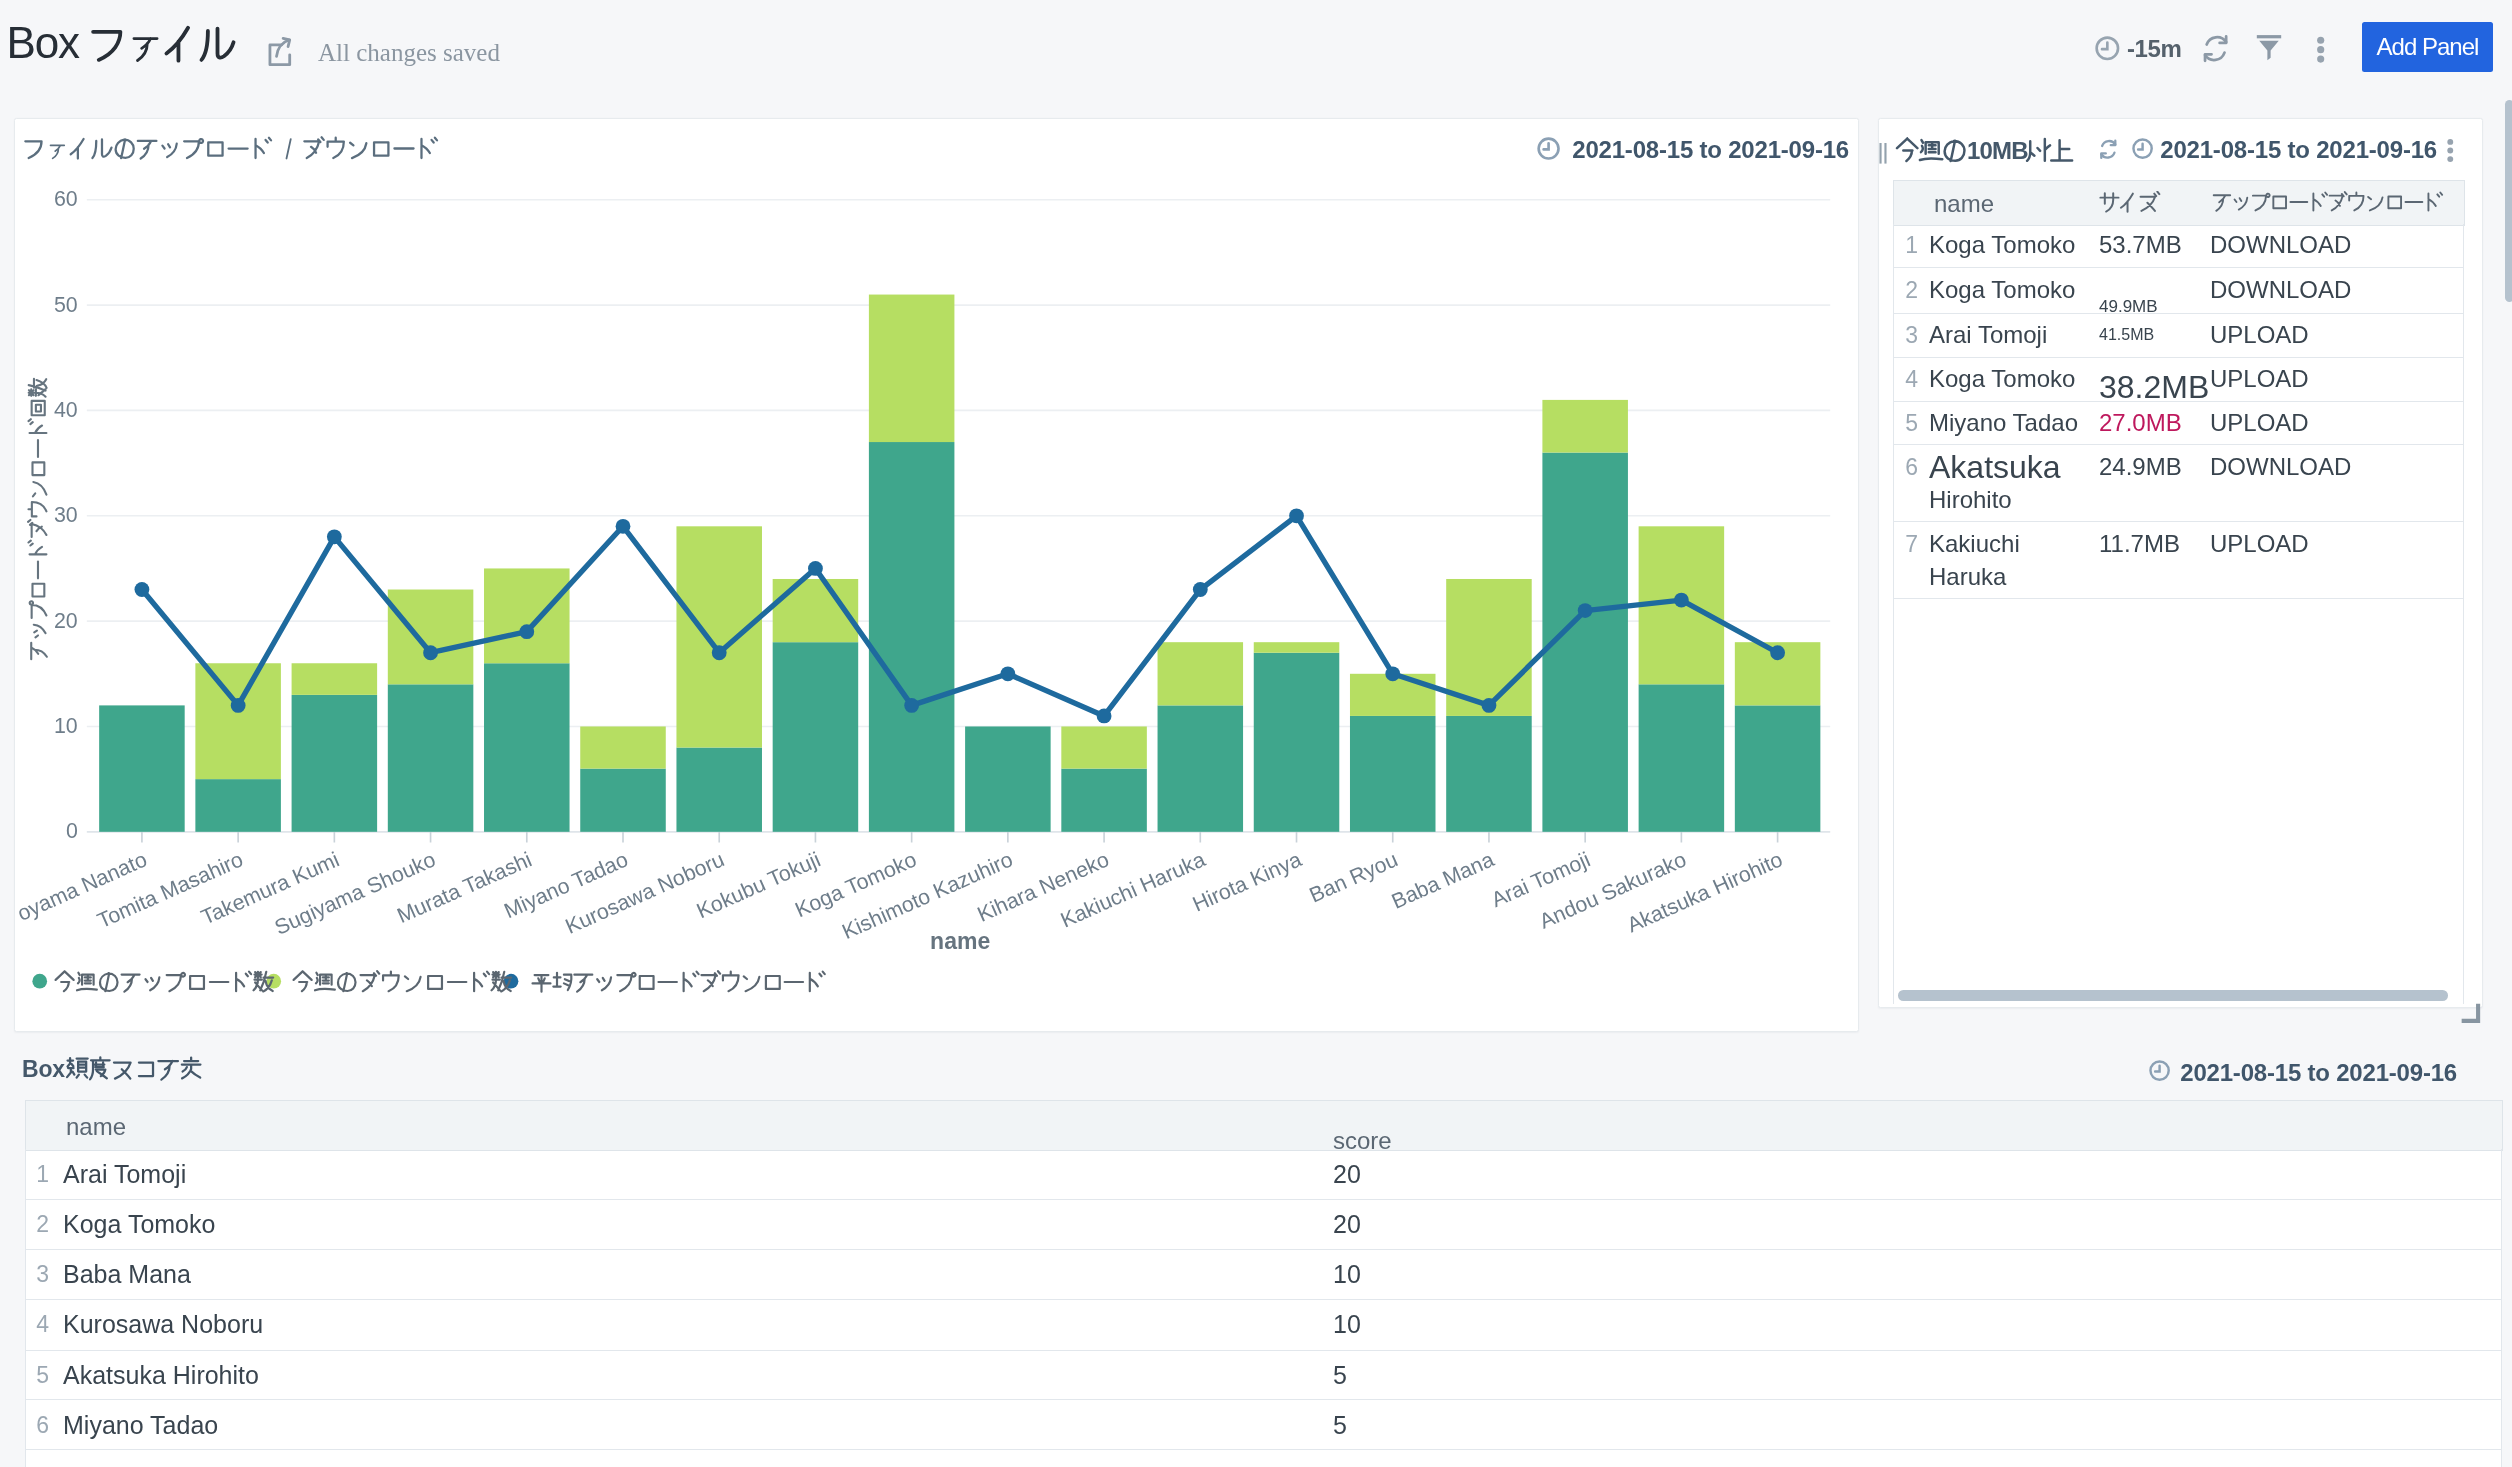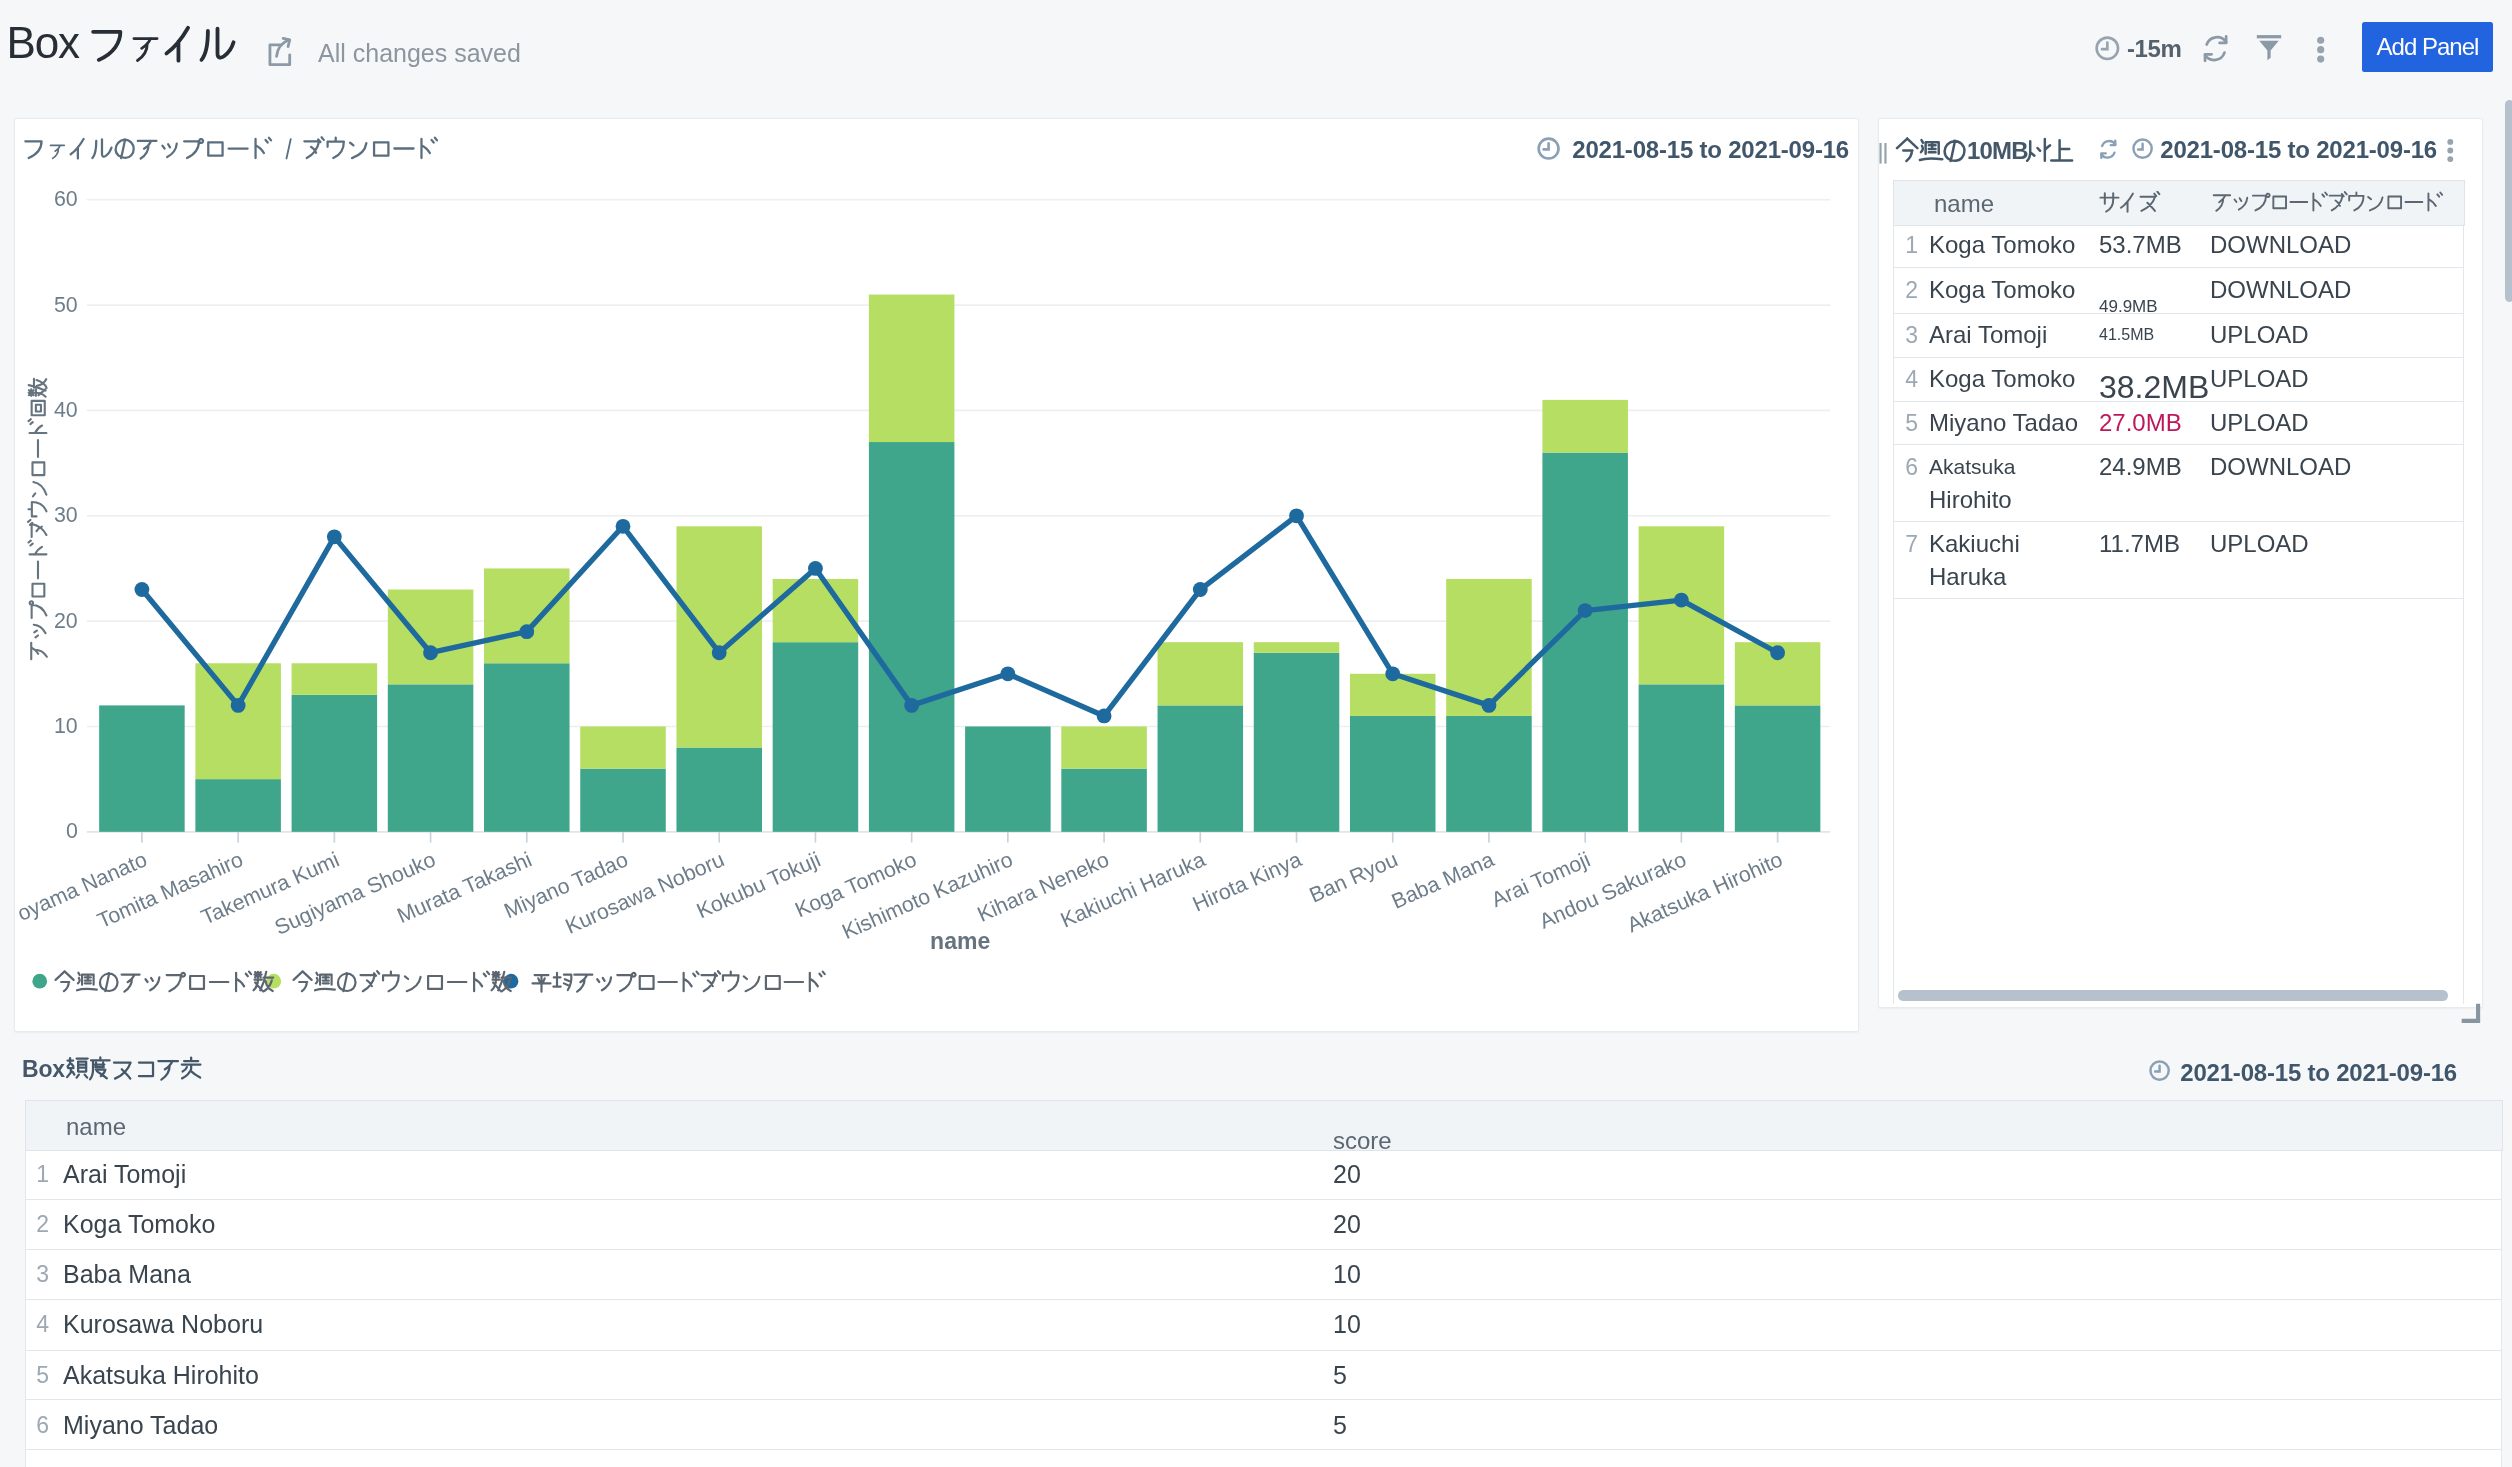--- a/index.html
+++ b/index.html
@@ -108,21 +108,21 @@
       <use href="#g-ru" xlink:href="#g-ru" transform="translate(134.4,0) scale(0.49)"></use>
     </g>
   </svg>
 <svg class="abs" style="left:265px;top:35px" width="28" height="33" viewBox="0 0 34 40">
     <g fill="none" stroke="#8c99a6" stroke-width="3.4" stroke-linecap="round" stroke-linejoin="round">
 <path d="M20 12 H6 V36 H30 V24"></path>
       <path d="M14 26 C15 17 20 9 29 6"></path>
       <path d="M22 4 L30 6 L28 14"></path>
     </g>
   </svg>
-<div class="abs" style="left:318px;top:39px;font-size:25px;color:#8b96a1;font-weight:400;">All changes saved</div>
+<div class="abs" style="left:318px;top:39px;font-size:25px;color:#8b96a1;font-weight:400;font-family:Liberation Serif, serif;">All changes saved</div>
 <svg class="abs" style="left:2095px;top:36px" width="25.5" height="25.5" viewBox="0 0 31 31">
     <g fill="none" stroke="#97a4b0" stroke-width="3.2" stroke-linecap="round">
 <circle cx="15" cy="15" r="13"></circle>
       <path d="M15 8 V16 H8.5"></path>
     </g>
   </svg>
 <div class="abs" style="left:2127px;top:35px;font-size:24px;color:#55616c;font-weight:700;letter-spacing:-0.4px;">-15m</div>
 <svg class="abs" style="left:2201px;top:34px" width="30" height="30" viewBox="0 0 37 37">
     <g fill="none" stroke="#8c99a6" stroke-width="3.4" stroke-linecap="round" stroke-linejoin="round">
 <path d="M31 10 A13.5 13.5 0 0 0 7 13"></path>
@@ -449,21 +449,21 @@
 <div class="abs" style="left:2210px;top:320px;font-size:24px;color:#39444e;font-weight:400;height:30px;line-height:30px">UPLOAD</div>
 <div class="abs" style="left:1900px;top:364px;font-size:23px;color:#9ca8b3;font-weight:400;width:18px;text-align:right;height:30px;line-height:30px">4</div>
 <div class="abs" style="left:1929px;top:364px;font-size:24px;color:#39444e;font-weight:400;height:30px;line-height:30px">Koga Tomoko</div>
 <div class="abs" style="left:2099px;top:372px;font-size:32px;color:#39444e;font-weight:400;height:30px;line-height:30px">38.2MB</div>
 <div class="abs" style="left:2210px;top:364px;font-size:24px;color:#39444e;font-weight:400;height:30px;line-height:30px">UPLOAD</div>
 <div class="abs" style="left:1900px;top:408px;font-size:23px;color:#9ca8b3;font-weight:400;width:18px;text-align:right;height:30px;line-height:30px">5</div>
 <div class="abs" style="left:1929px;top:408px;font-size:24px;color:#39444e;font-weight:400;height:30px;line-height:30px">Miyano Tadao</div>
 <div class="abs" style="left:2099px;top:408px;font-size:24px;color:#be185d;font-weight:400;height:30px;line-height:30px">27.0MB</div>
 <div class="abs" style="left:2210px;top:408px;font-size:24px;color:#39444e;font-weight:400;height:30px;line-height:30px">UPLOAD</div>
 <div class="abs" style="left:1900px;top:452px;font-size:23px;color:#9ca8b3;font-weight:400;width:18px;text-align:right;height:30px;line-height:30px">6</div>
-<div class="abs" style="left:1929px;top:452px;font-size:21px;color:#39444e;font-weight:400;height:30px;line-height:30px">Akatsuka</div>
+<div class="abs" style="left:1929px;top:452px;font-size:32px;color:#39444e;font-weight:400;height:30px;line-height:30px">Akatsuka</div>
 <div class="abs" style="left:1929px;top:485px;font-size:24px;color:#39444e;font-weight:400;height:30px;line-height:30px">Hirohito</div>
 <div class="abs" style="left:2099px;top:452px;font-size:24px;color:#39444e;font-weight:400;height:30px;line-height:30px">24.9MB</div>
 <div class="abs" style="left:2210px;top:452px;font-size:24px;color:#39444e;font-weight:400;height:30px;line-height:30px">DOWNLOAD</div>
 <div class="abs" style="left:1900px;top:529px;font-size:23px;color:#9ca8b3;font-weight:400;width:18px;text-align:right;height:30px;line-height:30px">7</div>
 <div class="abs" style="left:1929px;top:529px;font-size:24px;color:#39444e;font-weight:400;height:30px;line-height:30px">Kakiuchi</div>
 <div class="abs" style="left:1929px;top:562px;font-size:24px;color:#39444e;font-weight:400;height:30px;line-height:30px">Haruka</div>
 <div class="abs" style="left:2099px;top:529px;font-size:24px;color:#39444e;font-weight:400;height:30px;line-height:30px">11.7MB</div>
 <div class="abs" style="left:2210px;top:529px;font-size:24px;color:#39444e;font-weight:400;height:30px;line-height:30px">UPLOAD</div>
 <div class="abs" style="left:1898px;top:990px;width:550px;height:10.7px;background:#b5c2ce;border-radius:5.3px"></div>
 <svg class="abs" style="left:2460px;top:1002px" width="21.4" height="21.4" viewBox="0 0 26 26">

